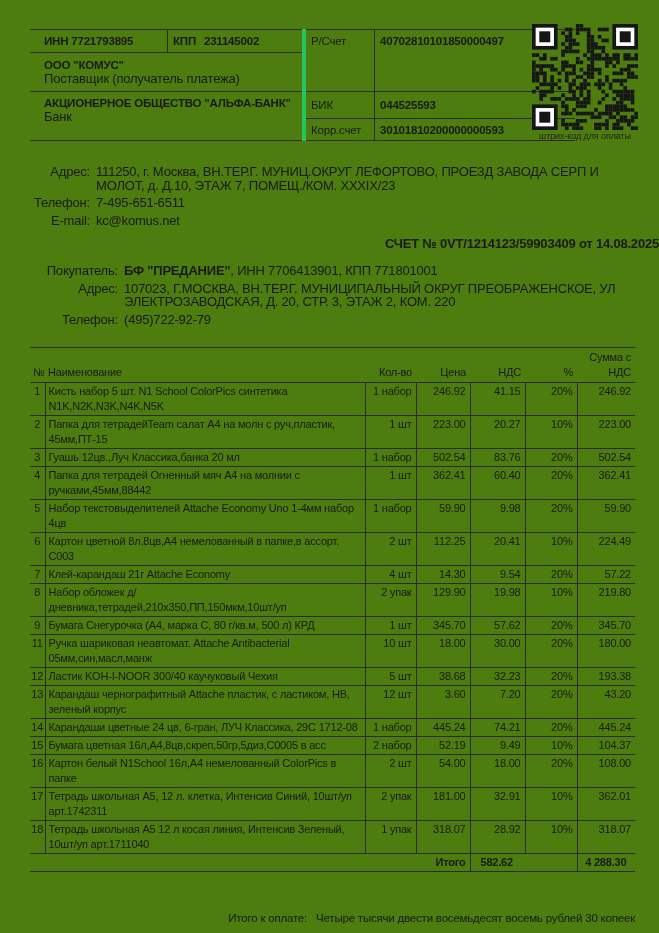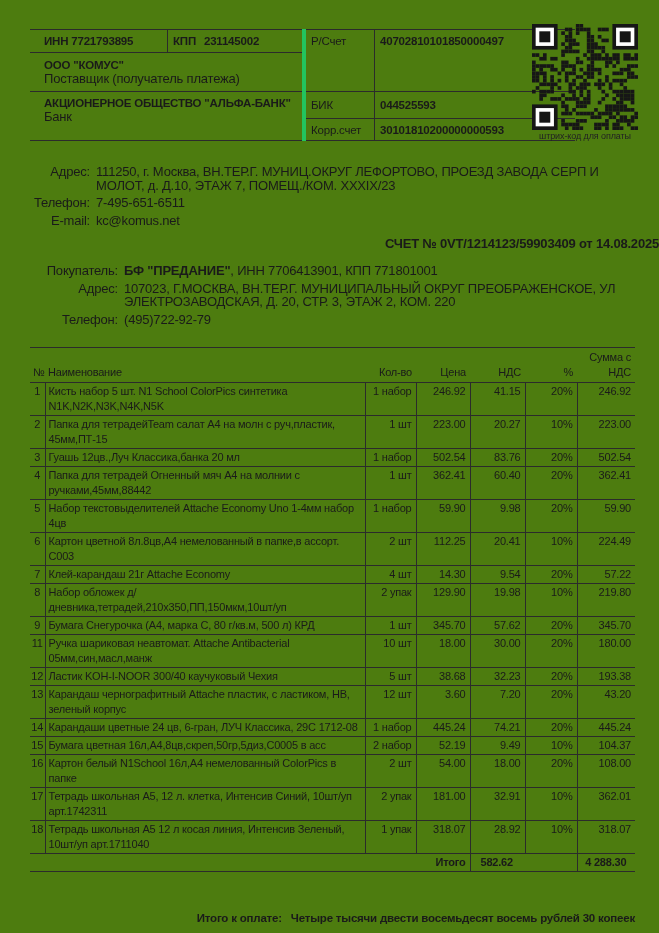--- a/index.html
+++ b/index.html
@@ -56,21 +56,21 @@
   .items tbody td:first-child{border-left:none;}
   .items .c-num{text-align:center;padding-left:1px;padding-right:1px;}
   .items .c-name{overflow-wrap:break-word;}
   .items .c-qty,.items .c-price,.items .c-vat,.items .c-pct,.items .c-sum{text-align:right;white-space:nowrap;}
   .items tfoot td{font-weight:bold;border-bottom:1px solid #2b2b2b;}
   .items .t-label{text-align:right;}
   .items .t-vat{border-left:1px solid #2b2b2b;text-align:left;padding-left:10px;}
   .items .t-sum{border-left:1px solid #2b2b2b;text-align:center;}
 
   .grand{position:absolute;left:30px;top:912px;width:605px;text-align:right;
-         font-size:11.5px;font-weight:bold;}
+         font-size:11.5px;font-weight:normal;}
   .grand .words{margin-left:9px;}
 </style>
 </head>
 <body>
 
 <div class="page">
 
   <table class="bank">
     <tbody>
         <tr style="height:23px;">

